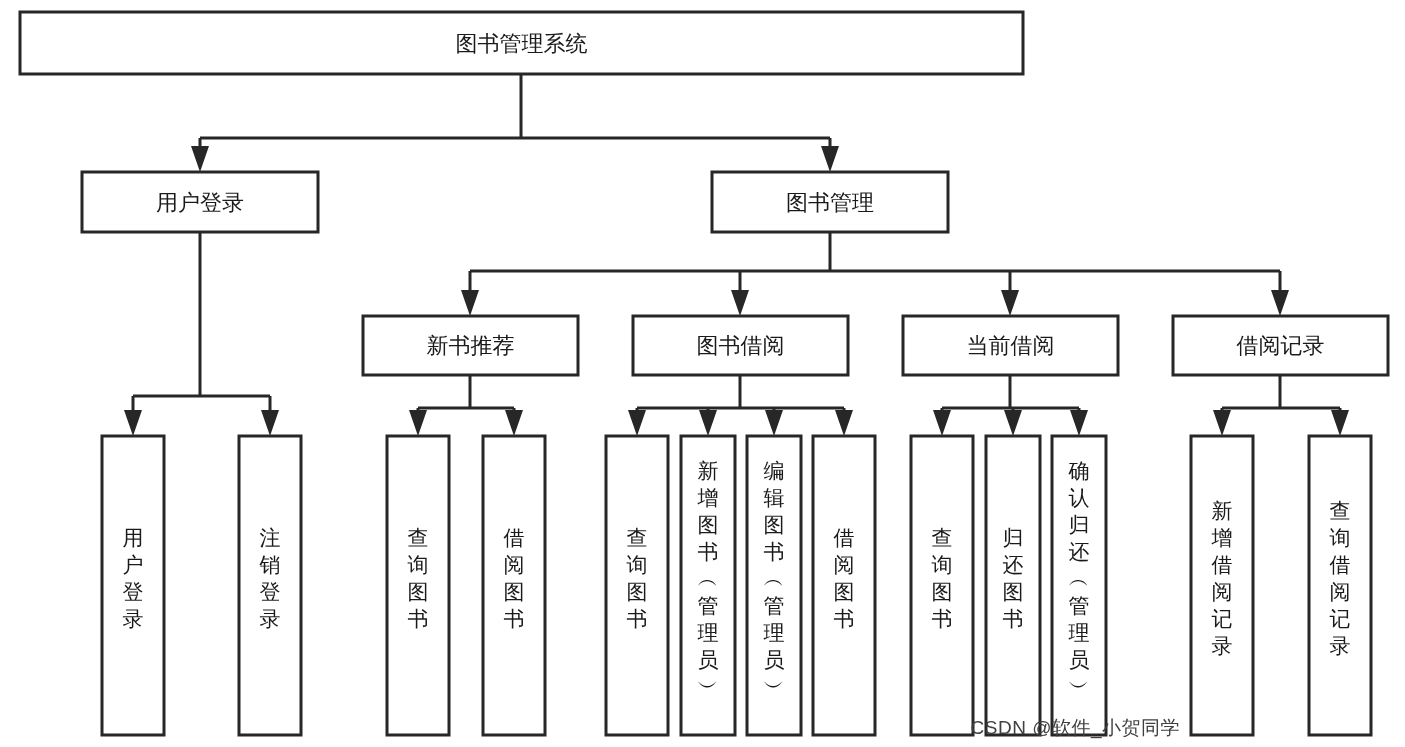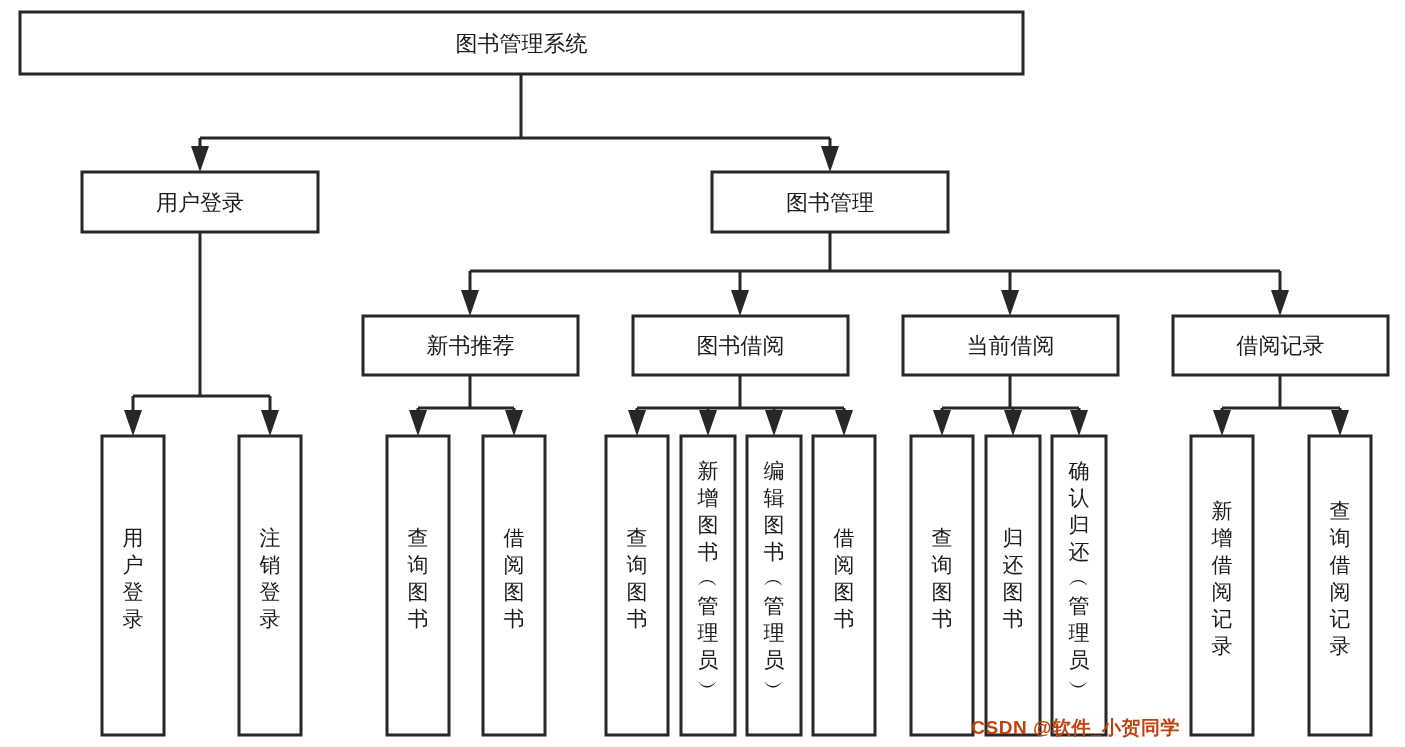--- a/index.html
+++ b/index.html
@@ -52,25 +52,24 @@
   .arrow-head {
     fill: #272727;
     stroke: none;
   }
   .watermark {
     position: absolute;
     right: 10px;
     bottom: 6px;
     font-family: "Liberation Sans", "DejaVu Sans", sans-serif;
     font-size: 19px;
-    color: #c2410c;
+    color: #404040;
     white-space: nowrap;
     letter-spacing: 0.5px;
     pointer-events: none;
-    font-weight: bold;
   }
 </style>
 </head>
 <body>
 
 <div id="diagram-root">
   <svg class="diagram" viewBox="0 0 1405 747" xmlns="http://www.w3.org/2000/svg">
     <g id="connector-layer">
         <g>
           <path d="M 521 74 L 521 138" class="connector"></path>

